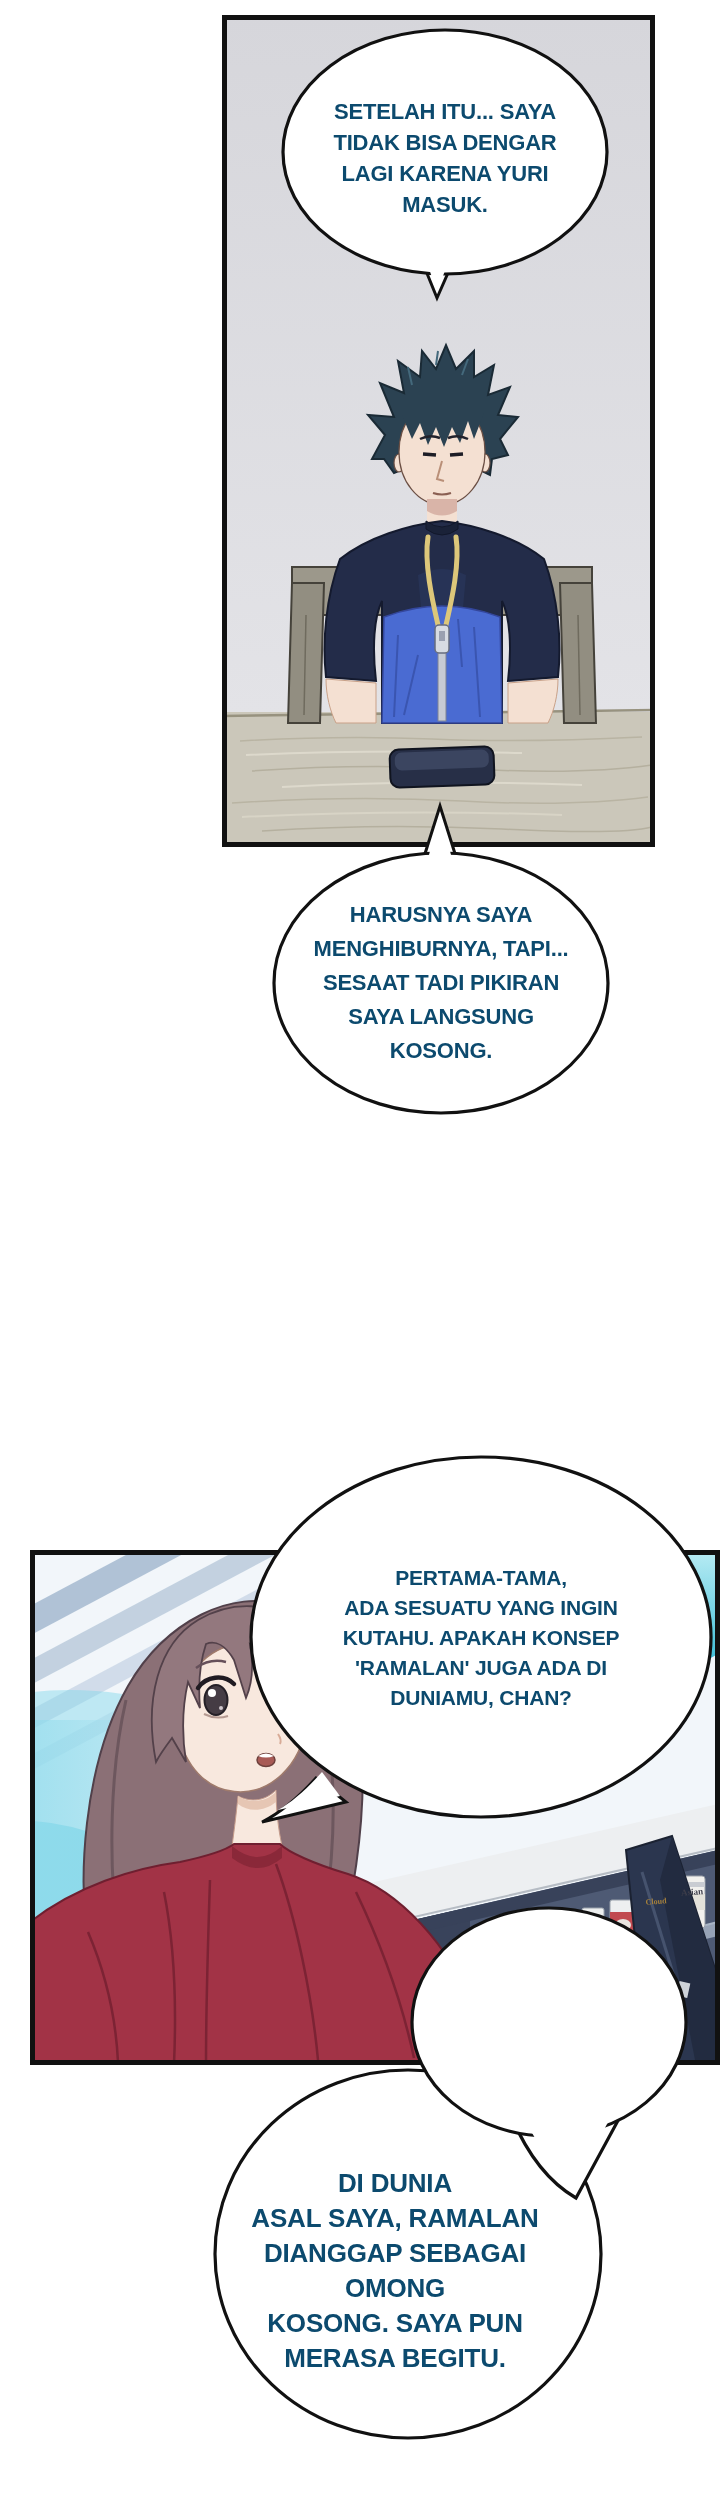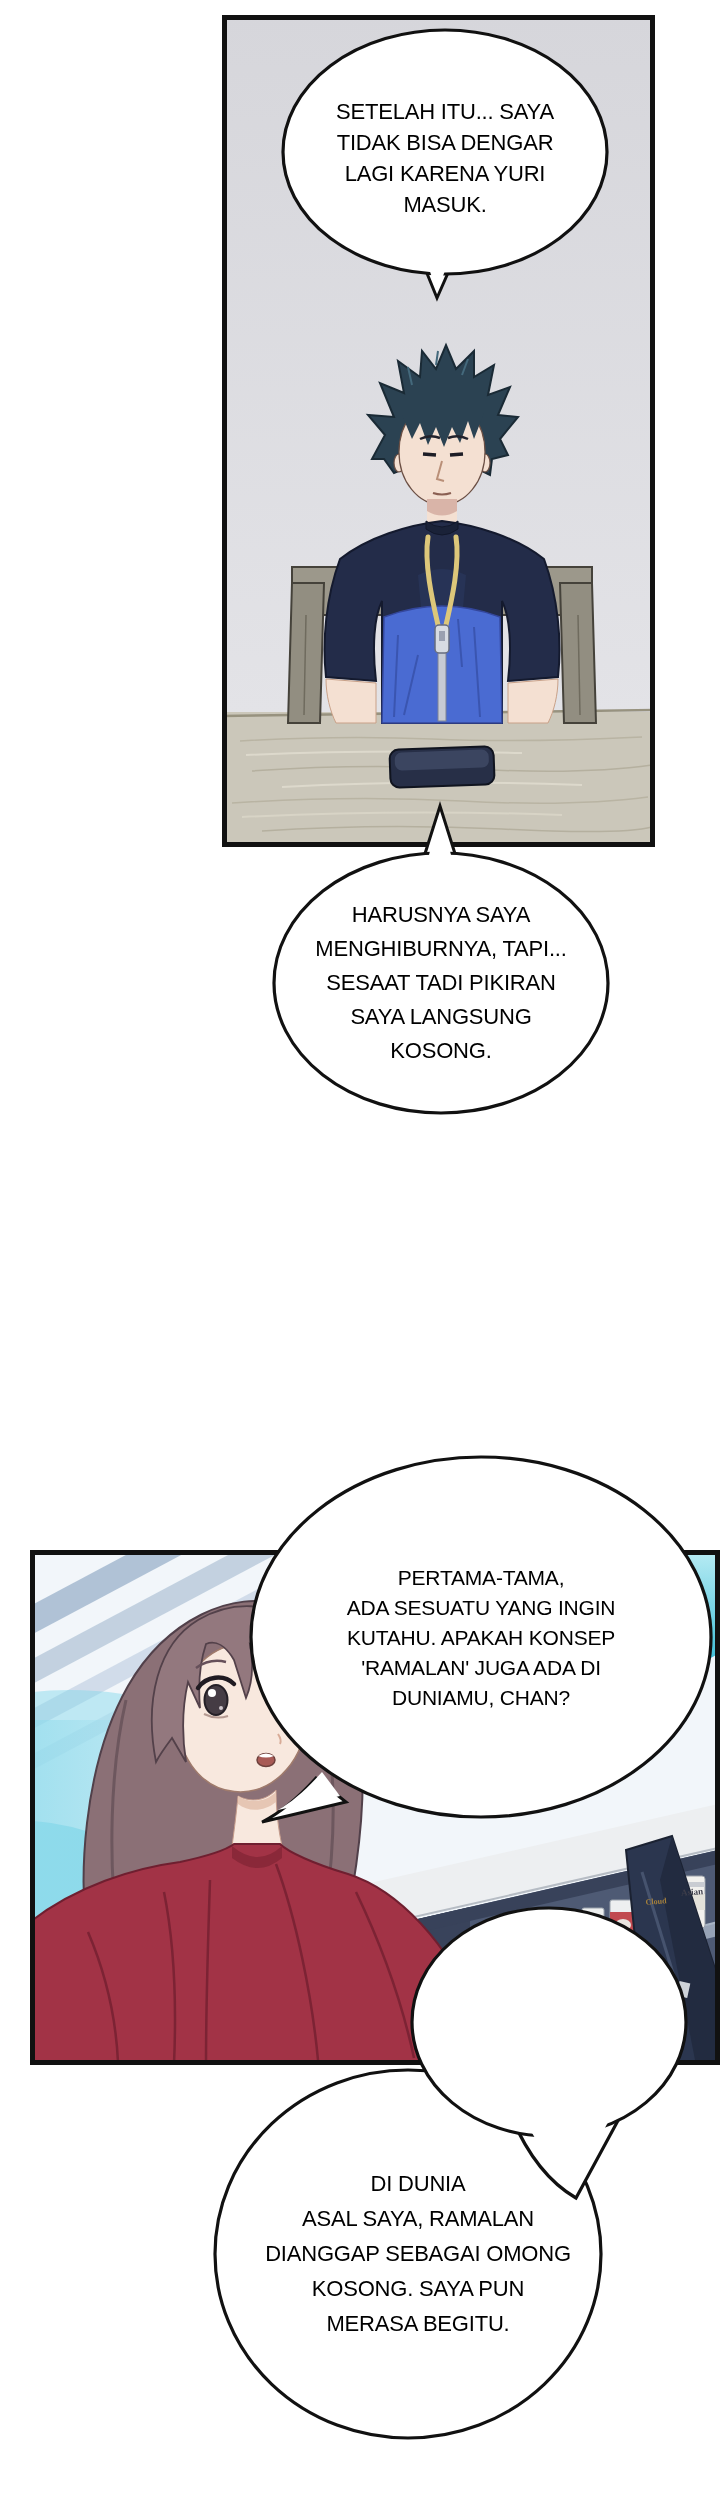--- a/index.html
+++ b/index.html
@@ -1,25 +1,25 @@
 <!DOCTYPE html>
 <html><head>
 <meta charset="utf-8">
 <style>
   html,body{margin:0;padding:0;background:#ffffff;}
   .page{position:relative;width:720px;height:2500px;background:#fff;overflow:hidden;
         font-family:"Liberation Sans",sans-serif;}
   .abs{position:absolute;}
-  .bubble-text{position:absolute;color:#000000;font-weight:400;text-align:center;
+  .bubble-text{position:absolute;color:#0c4a6e;font-weight:700;text-align:center;
         white-space:pre-line;letter-spacing:-0.2px;z-index:40;}
   .bt1{left:285px;top:96px;width:320px;font-size:22px;line-height:31px;}
   .bt2{left:275px;top:898px;width:332px;font-size:22px;line-height:34px;}
   .bt3{left:295px;top:1563px;width:372px;font-size:21px;line-height:30px;}
   .bt4{left:430px;top:1972px;width:240px;font-size:33px;line-height:47px;}
-  .bt5{left:248px;top:2166px;width:340px;font-size:22px;line-height:35px;}
+  .bt5{left:225px;top:2166px;width:340px;font-size:26px;line-height:35px;}
   .can-label{position:absolute;z-index:20;font-weight:700;text-align:center;
         font-family:"Liberation Serif",serif;}
   .lbl-cloud{left:642px;top:1897px;width:28px;font-size:8px;color:#a5803c;transform:rotate(-4deg);}
   .lbl-asian{left:676px;top:1887px;width:32px;font-size:9px;color:#3e3e4a;transform:rotate(-4deg);}
   .lbl-cass{left:430px;top:1968px;width:30px;font-size:11px;color:#ffffff;font-style:italic;transform:rotate(-8deg);}
   svg{display:block;}
   .overlay{position:absolute;left:0;top:0;z-index:30;pointer-events:none;}
 </style>
 </head>
 <body>

